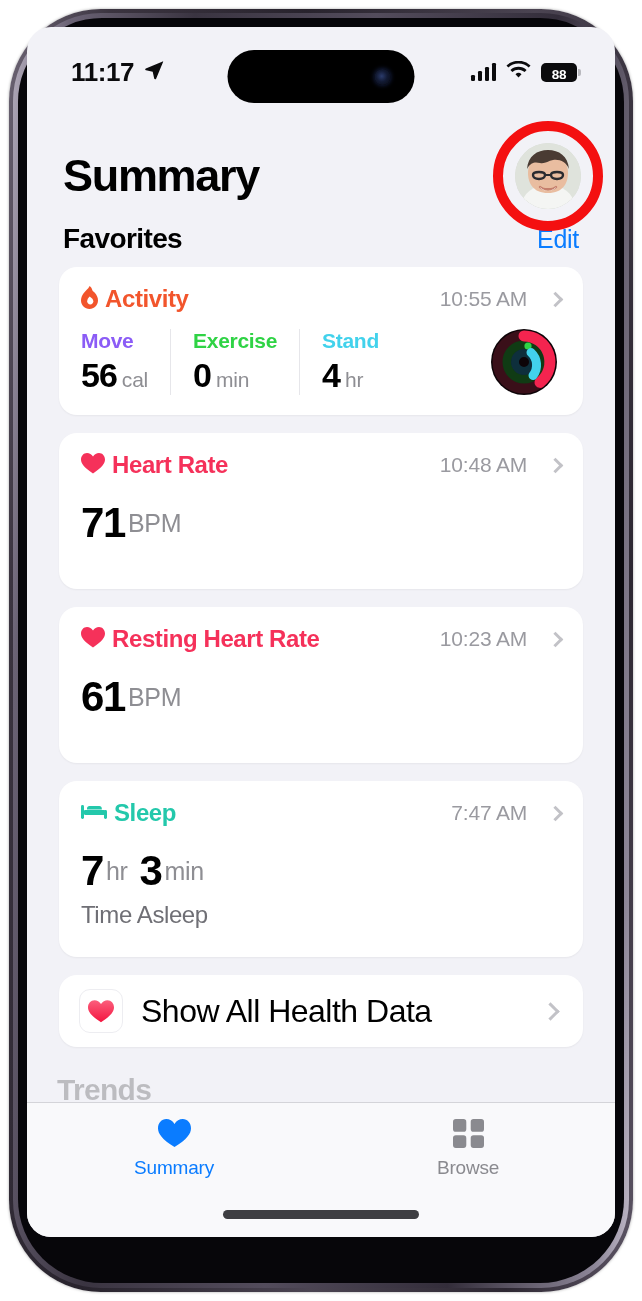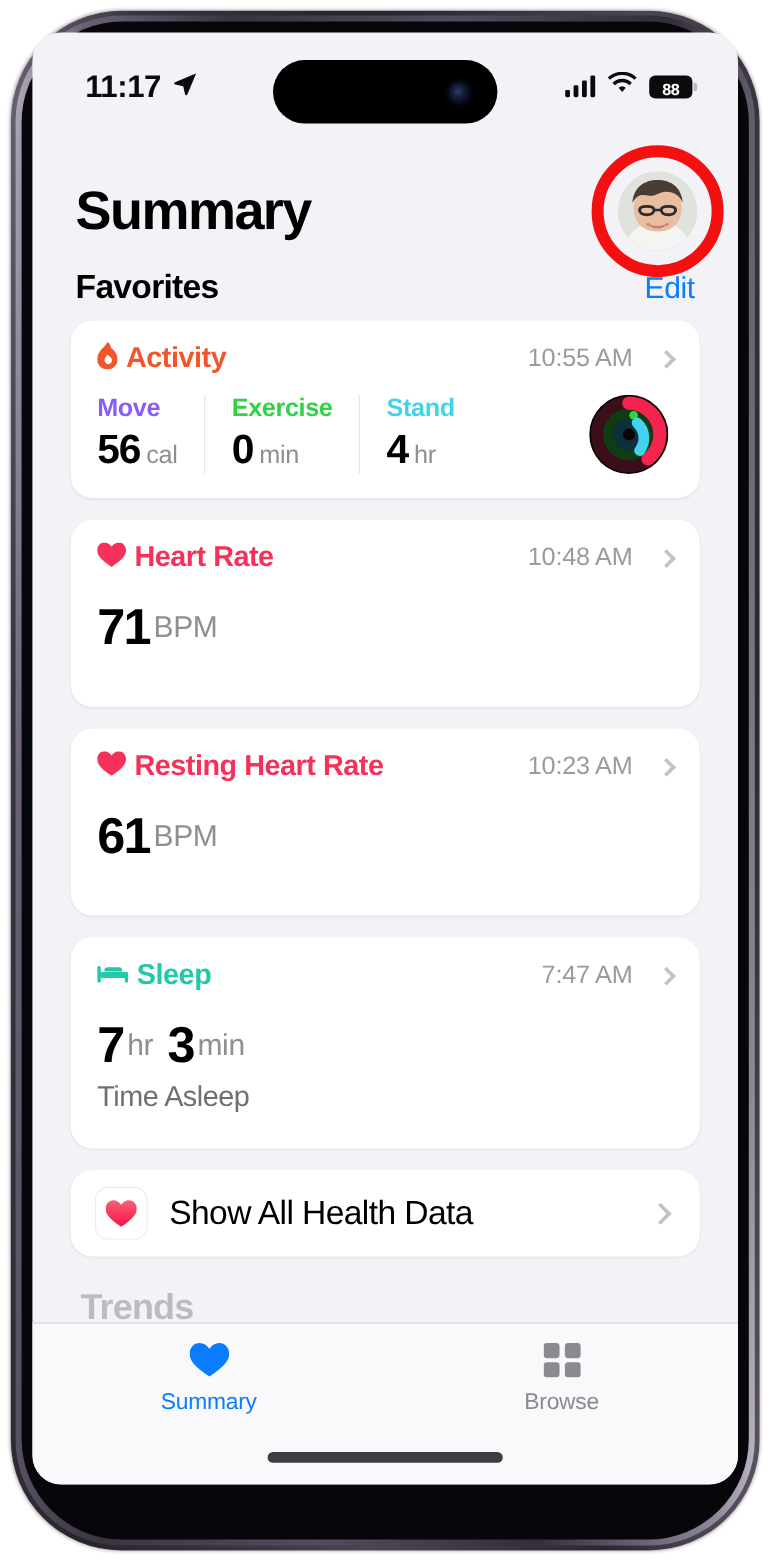--- a/index.html
+++ b/index.html
@@ -130,26 +130,26 @@
   
   .showall{
     margin:0 32px; background:#fff; border-radius:18px; padding:14px 20px;
     display:flex; align-items:center; gap:18px;
     box-shadow:0 1px 2px rgba(0,0,0,.05);
   }
   .app-icon{
     width:44px; height:44px; border-radius:11px; background:#fff;
     border:1px solid #ededf1; display:flex; align-items:center; justify-content:center;
   }
-  .showall-label{ flex:1; font-size:28px; color:#000; letter-spacing:-.5px; }
+  .showall-label{ flex:1; font-size:32px; color:#000; letter-spacing:-.5px; }
   .chev-lg{ width:13px; height:13px; border-right:3px solid #c2c2c7; border-top:3px solid #c2c2c7;
             transform:rotate(45deg); margin-right:6px; }
 
   .trends-peek{
-    margin:26px 36px 0 40px; font-size:30px; font-weight:bold; color:#000;
+    margin:26px 36px 0 30px; font-size:30px; font-weight:bold; color:#000;
     letter-spacing:-.7px; opacity:.22;
   }
 
   
   .tabbar{
     position:absolute; left:0; bottom:0; width:588px; height:135px;
     background:rgba(249,249,251,.96);
     border-top:1px solid #d4d4d9;
     display:flex; align-items:flex-start; padding-top:16px;
   }

